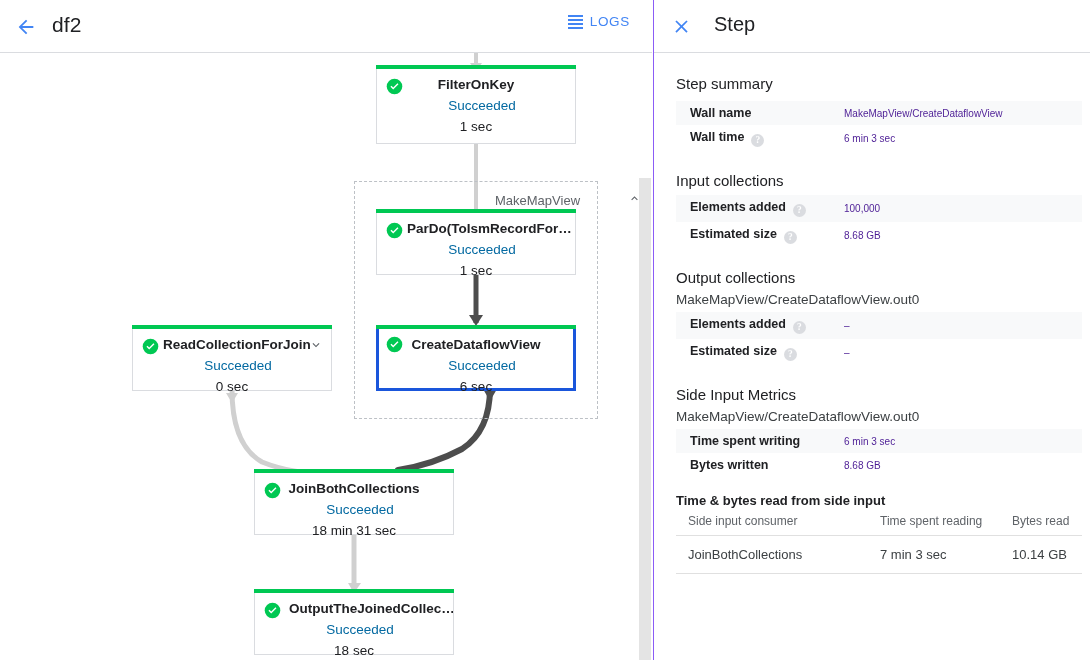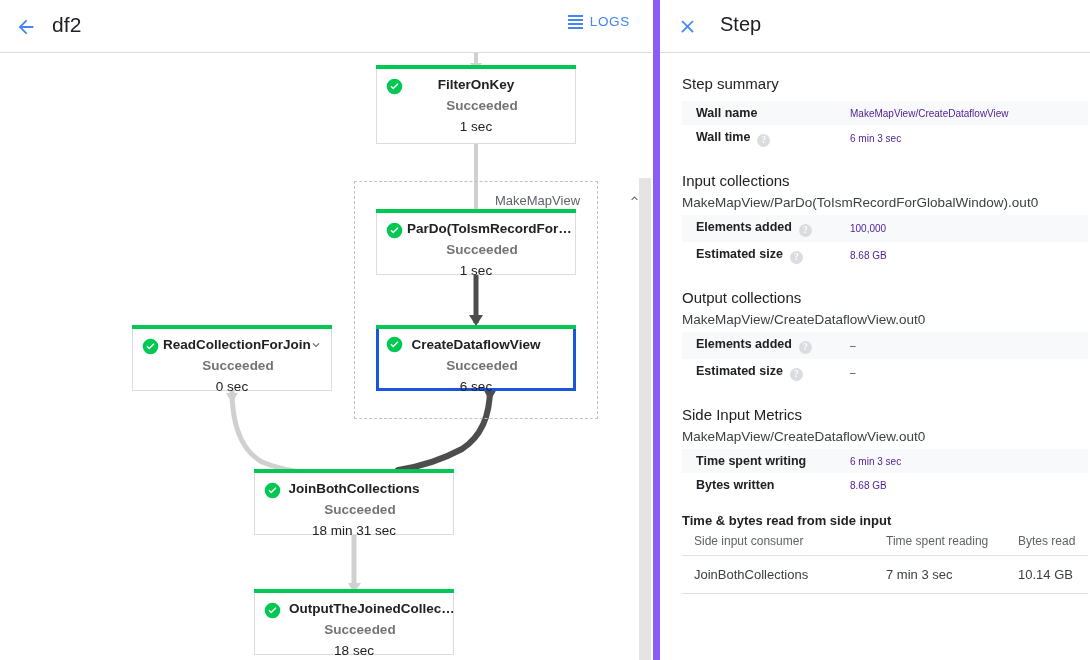--- a/index.html
+++ b/index.html
@@ -98,21 +98,21 @@
   .node .name {
     position: absolute; left: 0; right: 0; top: 8px;
     text-align: center;
     font-size: 13.5px; font-weight: 700; color: #202124;
     white-space: nowrap; overflow: hidden;
     padding: 0 30px;
   }
   .node .status {
     position: absolute; left: 12px; right: 0; top: 29px;
     text-align: center;
-    font-size: 13.5px; color: #737373; font-weight: 700;
+    font-size: 13.5px; color: #0369a1; font-weight: 400;
   }
   .node .duration {
     position: absolute; left: 0; right: 0; top: 50px;
     text-align: center;
     font-size: 13.5px; color: #202124; font-weight: 400;
   }
   .node .chevron {
     position: absolute; right: 8px; top: 9px;
     width: 14px; height: 14px;
     cursor: pointer;
@@ -124,21 +124,21 @@
     width: 12px; height: 482px;
     background: #e4e4e4;
     cursor: pointer;
   }
 
   
   #right-panel {
     position: absolute; left: 653px; top: 0;
     width: 437px; height: 660px;
     background: #fff;
-    border-left: 7px solid #8b5cf6;
+    border-left: 1px solid #8b5cf6;
     overflow: hidden;
   }
   #right-header {
     position: absolute; left: 0; top: 0;
     width: 437px; height: 53px;
     border-bottom: 1px solid #dadce0;
   }
   #close-icon {
     position: absolute; left: 12px; top: 11px;
     width: 30px; height: 30px;
@@ -377,21 +377,20 @@
           <td class="v">MakeMapView/CreateDataflowView</td>
         </tr>
         <tr>
           <td class="k"><span>Wall time</span><span class="help">?</span></td>
           <td class="v">6 min 3 sec</td>
         </tr>
       </tbody>
         </table>
 
       <div class="section-h tight">Input collections</div>
-      <div class="coll-name">MakeMapView/ParDo(ToIsmRecordForGlobalWindow).out0</div>
       <table class="kv">
         <tbody>
             <tr class="alt">
           <td class="k"><span>Elements added</span><span class="help">?</span></td>
           <td class="v">100,000</td>
         </tr>
         <tr>
           <td class="k"><span>Estimated size</span><span class="help">?</span></td>
           <td class="v">8.68 GB</td>
         </tr>

